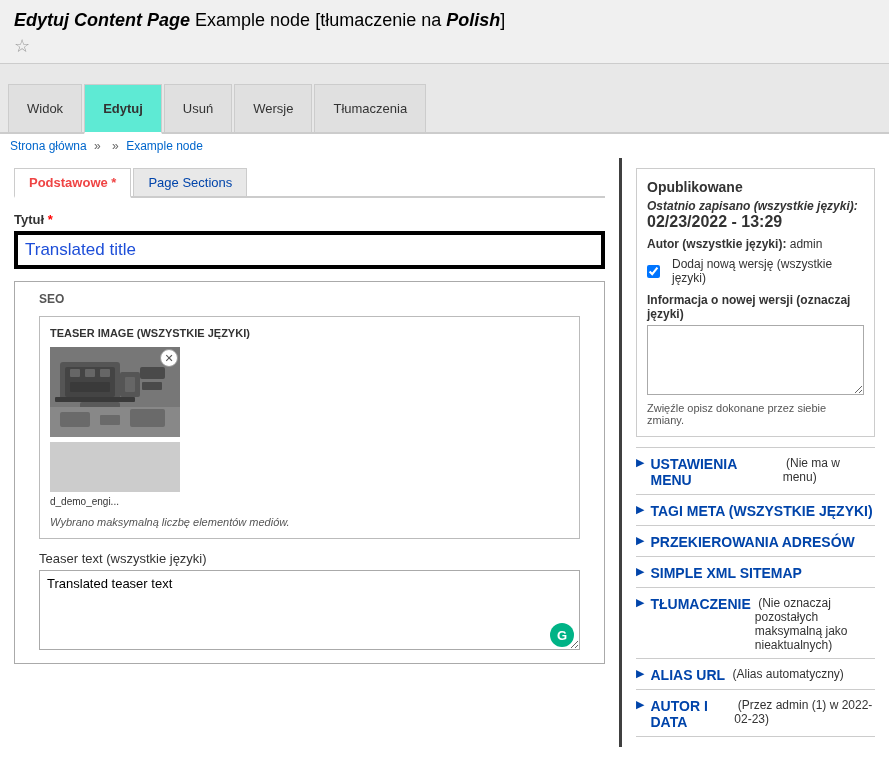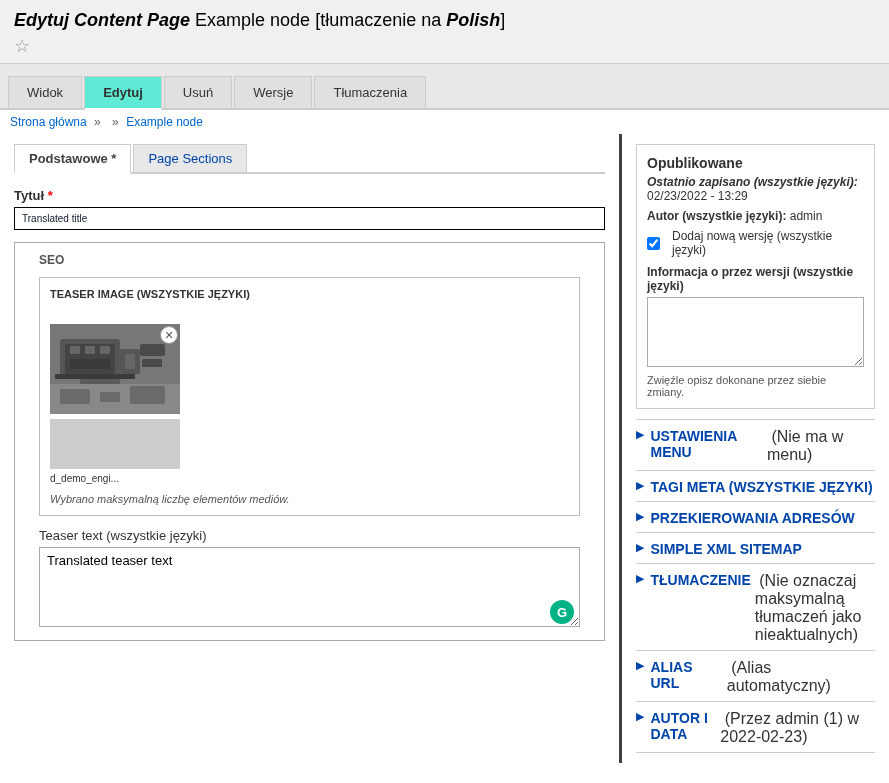--- a/index.html
+++ b/index.html
@@ -6,86 +6,86 @@
     body { font-family: Arial, sans-serif; font-size: 13px; color: #333; background: #fff; }
 
     
     .page-header { background: #f0f0f0; padding: 10px 14px 6px 14px; border-bottom: 1px solid #ccc; }
     .page-title { font-size: 18px; font-weight: normal; color: #000; }
     .page-title em { font-style: italic; font-weight: bold; }
     .star-icon { font-size: 18px; color: #999; cursor: pointer; margin-top: 4px; display: inline-block; }
 
     
     .tab-bar { display: flex; background: #e8e8e8; border-bottom: 2px solid #ccc; padding: 0 8px; }
-    .tab { padding: 8px 18px; cursor: pointer; font-size: 13px; border: 1px solid #ccc; border-bottom: none; margin-right: 2px; margin-top: 12px; background: #e0e0e0; color: #333; text-decoration: none; }
+    .tab { padding: 16px 18px; cursor: pointer; font-size: 13px; border: 1px solid #ccc; border-bottom: none; margin-right: 2px; margin-top: 20px; background: #e0e0e0; color: #333; text-decoration: none; }
     .tab.active { background: #5eead4; border-bottom: 2px solid #fff; margin-bottom: -2px; font-weight: bold; }
 
     
     .breadcrumb { padding: 5px 10px; font-size: 12px; color: #0066cc; }
     .breadcrumb a { color: #0066cc; text-decoration: none; }
     .breadcrumb .sep { margin: 0 4px; color: #666; }
 
     
     .main-layout { display: flex; gap: 0; padding: 0 0 20px 0; }
     .left-panel { flex: 1; padding: 10px 14px; min-width: 0; }
     .right-panel { width: 270px; padding: 10px 14px; border-left: 3px solid #404040; }
 
     
     .sub-tabs { display: flex; border-bottom: 2px solid #ccc; margin-bottom: 14px; }
     .sub-tab { padding: 6px 14px; cursor: pointer; font-size: 13px; border: 1px solid #ccc; border-bottom: none; margin-right: 2px; background: #e8e8e8; color: #0044aa; }
-    .sub-tab.active { background: #fff; border-bottom: 2px solid #fff; margin-bottom: -2px; font-weight: bold; color: #404040; }
+    .sub-tab.active { background: #fff; border-bottom: 2px solid #fff; margin-bottom: -2px; font-weight: bold; color: #ef4444; }
 
     
     .field-label { font-size: 13px; font-weight: bold; margin-bottom: 4px; }
     .field-label .required { color: red; }
-    .text-input { width: 100%; border: 1px solid #000000; padding: 5px 7px; font-size: 10px; color: #0f172a; background: #fff; }
+    .text-input { width: 100%; border: 4px solid #000000; padding: 5px 7px; font-size: 17px; color: #1d4ed8; background: #fff; }
 
     
     .seo-box { border: 1px solid #aaa; padding: 10px 24px; margin-top: 12px; }
     .seo-label { font-size: 12px; font-weight: bold; color: #555; margin-bottom: 10px; }
 
     
     .teaser-image-section { border: 1px solid #bbb; padding: 10px; margin-bottom: 0; }
-    .teaser-image-title { font-size: 11px; font-weight: bold; color: #333; margin-bottom: 24px; }
+    .teaser-image-title { font-size: 11px; font-weight: bold; color: #333; margin-bottom: 8px; }
 
     .image-widget { position: relative; display: inline-block; width: 130px; }
     .image-close-btn { position: absolute; top: 2px; right: 2px; width: 18px; height: 18px; background: #fff; border: 1px solid #999; border-radius: 50%; cursor: pointer; display: flex; align-items: center; justify-content: center; font-size: 11px; color: #555; z-index: 1; }
     
     .engine-visual { width: 130px; height: 90px; background: #888; }
     .image-filename { font-size: 10px; color: #333; margin-top: 4px; display: block; }
     .image-empty-area { width: 130px; height: 50px; background: #ccc; margin-top: 2px; }
 
     .media-max-msg { font-size: 11px; color: #555; font-style: italic; margin-top: 8px; }
 
     
     .teaser-text-label { font-size: 13px; font-weight: normal; margin-top: 12px; margin-bottom: 4px; }
     .teaser-textarea-wrap { position: relative; }
     .teaser-textarea { width: 100%; height: 80px; border: 1px solid #aaa; padding: 5px 7px; font-size: 13px; resize: vertical; font-family: Arial, sans-serif; }
     .grammarly-icon { position: absolute; bottom: 6px; right: 6px; width: 24px; height: 24px; background: #00b386; border-radius: 50%; display: flex; align-items: center; justify-content: center; color: #fff; font-size: 13px; font-weight: bold; cursor: pointer; }
 
     
     .published-box { border: 1px solid #ccc; padding: 10px; margin-bottom: 10px; }
     .published-title { font-weight: bold; font-size: 14px; margin-bottom: 4px; }
     .published-sub { font-weight: bold; font-style: italic; font-size: 12px; }
-    .published-date { font-size: 12px; margin-bottom: 6px; }
+    .published-date { font-size: 16px; margin-bottom: 6px; font-weight: bold; }
     .published-author { font-size: 12px; margin-bottom: 6px; }
     .published-author strong { font-weight: bold; }
     .checkbox-row { display: flex; align-items: center; gap: 12px; margin-bottom: 8px; font-size: 12px; }
     .checkbox-row input[type=checkbox] { margin: 0; }
     .version-info-label { font-weight: bold; font-size: 12px; margin-bottom: 4px; }
     .version-textarea { width: 100%; height: 70px; border: 1px solid #aaa; padding: 4px; font-size: 12px; resize: vertical; font-family: Arial, sans-serif; }
     .version-hint { font-size: 11px; color: #555; margin-top: 4px; }
 
     
     .accordion-item { border-top: 1px solid #ccc; padding: 8px 0 6px 0; cursor: pointer; }
     .accordion-item:last-child { border-bottom: 1px solid #ccc; }
     .accordion-header { display: flex; align-items: flex-start; gap: 4px; font-size: 12px; }
     .accordion-arrow { color: #0044aa; font-size: 11px; margin-right: 2px; }
     .accordion-title { font-weight: bold; color: #0044aa; text-transform: uppercase; font-size: 14px; }
-    .accordion-subtitle { font-size: 16px; color: #333; font-weight: normal; }
+    .accordion-subtitle { font-size: 12px; color: #333; font-weight: normal; }
   </style>
 </head>
 <body>
 
 <div class="page-header">
   <h1 class="page-title">
     <em>Edytuj Content Page</em>
     <span>Example node</span>
     <span>[tłumaczenie na</span>
     <em>Polish</em><span>]</span>
@@ -177,21 +177,21 @@
       <div class="published-sub">Ostatnio zapisano (wszystkie języki):</div>
       <div class="published-date">02/23/2022 - 13:29</div>
       <div class="published-author">
         <strong>Autor (wszystkie języki):</strong>
         <span>admin</span>
       </div>
       <div class="checkbox-row">
         <input type="checkbox" checked="" style="">
         <span>Dodaj nową wersję (wszystkie języki)</span>
       </div>
-      <div class="version-info-label">Informacja o przez wersji (wszystkie języki)</div>
+      <div class="version-info-label">Informacja o nowej wersji (oznaczaj języki)</div>
       <textarea class="version-textarea" style=""></textarea>
       <div class="version-hint">Zwięźle opisz dokonane przez siebie zmiany.</div>
     </div>
 
     <div>
 
       <div class="accordion-item">
         <div class="accordion-header">
           <span class="accordion-arrow">▶</span>
           <span class="accordion-title">USTAWIENIA MENU</span>
@@ -217,21 +217,21 @@
         <div class="accordion-header">
           <span class="accordion-arrow">▶</span>
           <span class="accordion-title">SIMPLE XML SITEMAP</span>
         </div>
       </div>
 
       <div class="accordion-item">
         <div class="accordion-header">
           <span class="accordion-arrow">▶</span>
           <span class="accordion-title">TŁUMACZENIE</span>
-          <span class="accordion-subtitle">&nbsp;<span>(Nie oznaczaj maksymalną tłumaczeń jako nieaktualnych)</span></span>
+          <span class="accordion-subtitle">&nbsp;<span>(Nie oznaczaj pozostałych maksymalną jako nieaktualnych)</span></span>
         </div>
       </div>
 
       <div class="accordion-item">
         <div class="accordion-header">
           <span class="accordion-arrow">▶</span>
           <span class="accordion-title">ALIAS URL</span>
           <span class="accordion-subtitle">&nbsp;<span>(Alias automatyczny)</span></span>
         </div>
       </div>

